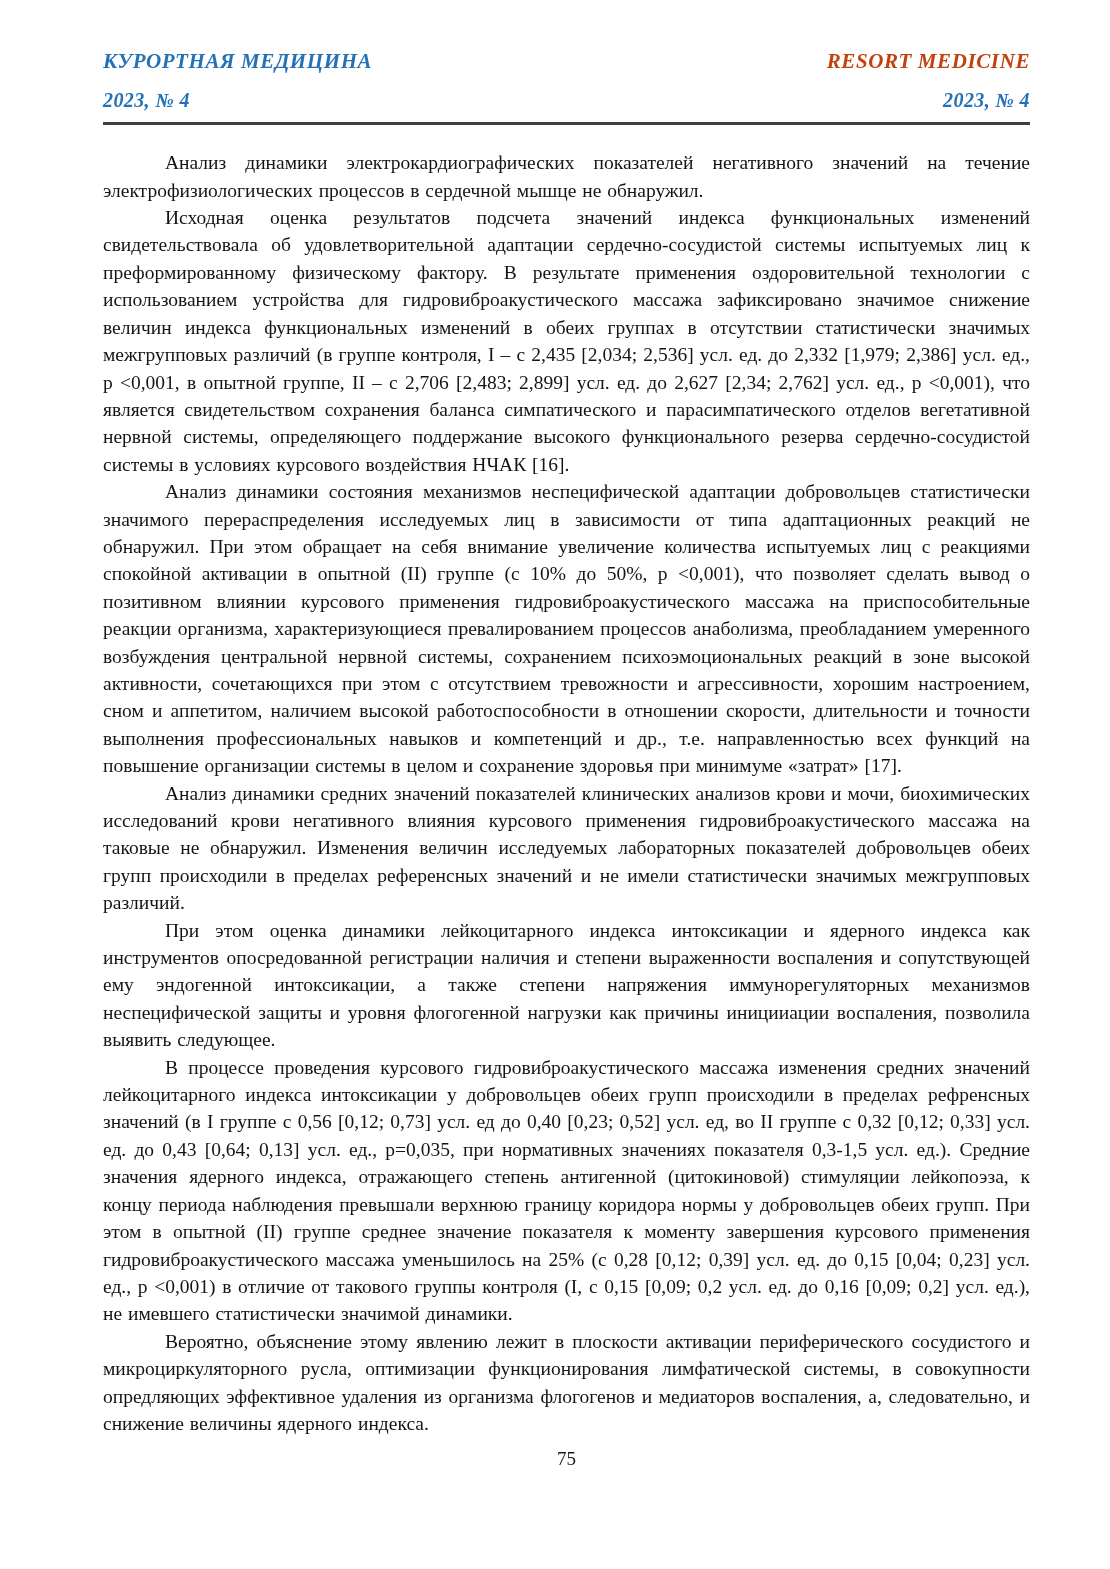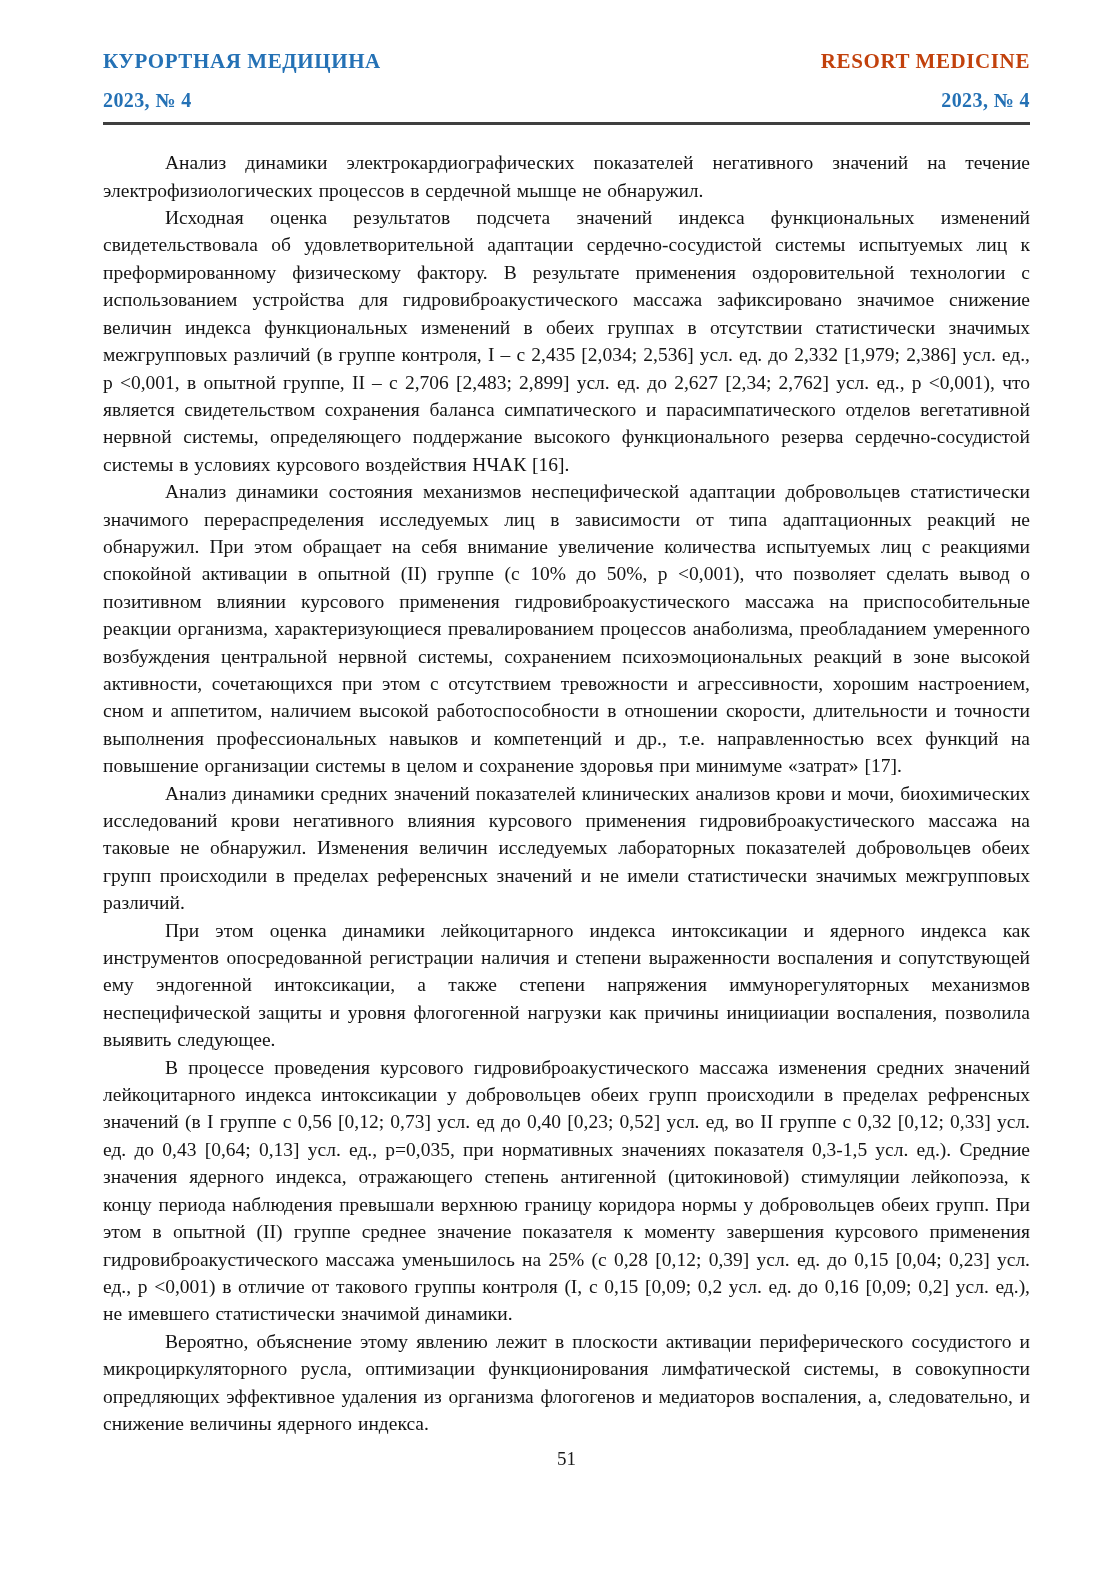--- a/index.html
+++ b/index.html
@@ -21,21 +21,21 @@
     top: 0;
     width: 927px;
   }
   
   .journal-header {
     display: flex;
     justify-content: space-between;
     align-items: flex-start;
     padding-top: 48px;
   }
-  .journal-header .hcol { line-height: 1.25; }
+  .journal-header .hcol { line-height: 1.25; font-style: italic; }
   .journal-header .hcol.right { text-align: right; }
   .journal-title {
     font-size: 21px;
     font-weight: bold;
     letter-spacing: 0.6px;
   }
   .journal-issue {
     font-size: 20px;
     font-weight: bold;
     margin-top: 14px;
@@ -90,15 +90,15 @@
   <main class="article-body">
     <p>Анализ динамики электрокардиографических показателей негативного значений на течение электрофизиологических процессов в сердечной мышце не обнаружил.</p>
     <p>Исходная оценка результатов подсчета значений индекса функциональных изменений свидетельствовала об удовлетворительной адаптации сердечно-сосудистой системы испытуемых лиц к преформированному физическому фактору. В результате применения оздоровительной технологии с использованием устройства для гидровиброакустического массажа зафиксировано значимое снижение величин индекса функциональных изменений в обеих группах в отсутствии статистически значимых межгрупповых различий (в группе контроля, I – с 2,435 [2,034; 2,536] усл. ед. до 2,332 [1,979; 2,386] усл. ед., p &lt;0,001, в опытной группе, II – с 2,706 [2,483; 2,899] усл. ед. до 2,627 [2,34; 2,762] усл. ед., p &lt;0,001), что является свидетельством сохранения баланса симпатического и парасимпатического отделов вегетативной нервной системы, определяющего поддержание высокого функционального резерва сердечно-сосудистой системы в условиях курсового воздействия НЧАК [16].</p>
     <p>Анализ динамики состояния механизмов неспецифической адаптации добровольцев статистически значимого перераспределения исследуемых лиц в зависимости от типа адаптационных реакций не обнаружил. При этом обращает на себя внимание увеличение количества испытуемых лиц с реакциями спокойной активации в опытной (II) группе (с 10% до 50%, p &lt;0,001), что позволяет сделать вывод  о позитивном влиянии курсового применения гидровиброакустического массажа на приспособительные реакции организма, характеризующиеся превалированием процессов анаболизма, преобладанием умеренного возбуждения центральной нервной системы, сохранением психоэмоциональных реакций в зоне высокой активности, сочетающихся при этом с отсутствием тревожности и агрессивности, хорошим настроением, сном и аппетитом, наличием высокой работоспособности в отношении скорости, длительности и точности выполнения профессиональных навыков и компетенций и др., т.е. направленностью всех функций на повышение организации системы в целом и сохранение здоровья при минимуме «затрат» [17].</p>
     <p>Анализ динамики средних значений показателей клинических анализов крови и мочи, биохимических исследований крови негативного влияния курсового применения гидровиброакустического массажа на таковые не обнаружил. Изменения величин исследуемых лабораторных показателей добровольцев обеих групп происходили в пределах референсных значений и не имели статистически значимых межгрупповых различий.</p>
     <p>При этом оценка динамики лейкоцитарного индекса интоксикации и ядерного индекса как инструментов опосредованной регистрации наличия и степени выраженности воспаления и сопутствующей ему эндогенной интоксикации, а также степени напряжения иммунорегуляторных механизмов неспецифической защиты и уровня флогогенной нагрузки как причины иницииации воспаления, позволила выявить следующее.</p>
     <p>В процессе проведения курсового гидровиброакустического массажа изменения  средних значений лейкоцитарного индекса интоксикации у добровольцев обеих групп происходили в пределах рефренсных значений (в I группе с 0,56 [0,12; 0,73] усл. ед до 0,40 [0,23; 0,52] усл. ед, во II группе с 0,32 [0,12; 0,33] усл. ед. до 0,43 [0,64; 0,13] усл. ед., p=0,035, при нормативных значениях показателя 0,3-1,5 усл. ед.). Средние значения ядерного индекса, отражающего степень антигенной (цитокиновой) стимуляции лейкопоэза, к концу периода наблюдения превышали верхнюю границу коридора нормы у добровольцев обеих групп. При этом в опытной (II) группе среднее значение показателя к моменту завершения курсового применения гидровиброакустического массажа уменьшилось на 25% (с 0,28 [0,12; 0,39] усл. ед. до 0,15 [0,04; 0,23] усл. ед., p &lt;0,001) в отличие от такового группы контроля (I, с 0,15 [0,09; 0,2 усл. ед. до 0,16 [0,09; 0,2] усл. ед.), не имевшего статистически значимой динамики.</p>
     <p>Вероятно, объяснение этому явлению лежит в плоскости активации периферического сосудистого и микроциркуляторного русла, оптимизации функционирования лимфатической системы, в совокупности опредляющих эффективное удаления из организма флогогенов и медиаторов воспаления, а, следовательно, и снижение величины ядерного индекса.</p>
   </main>
 
-  <div class="page-number">51</div>
+  <div class="page-number">75</div>
 
 </div>
 
 </body></html>

